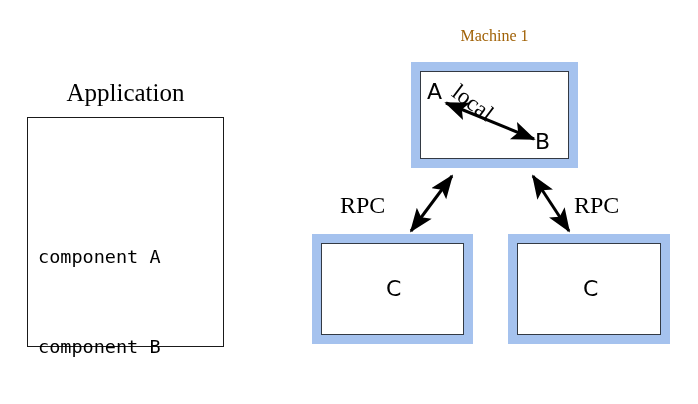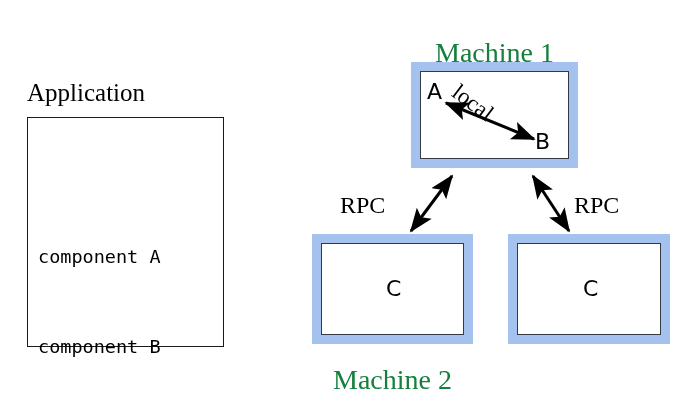--- a/index.html
+++ b/index.html
@@ -15,21 +15,21 @@
     overflow: hidden;
     font-family: "Liberation Serif", "DejaVu Serif", serif;
   }
 
   
   .app-title {
     position: absolute;
     left: 27px;
     top: 80px;
     width: 197px;
-    text-align: left;
+    text-align: center;
     font-family: "Liberation Serif", "DejaVu Serif", serif;
     font-size: 25px;
     color: #000000;
     line-height: 1;
     white-space: nowrap;
   }
   .app-box {
     position: absolute;
     left: 27px;
     top: 117px;
@@ -61,25 +61,24 @@
   .machine-inner {
     position: absolute;
     box-sizing: border-box;
     background: #ffffff;
     border: 1.5px solid #333a44;
   }
   .machine-caption {
     position: absolute;
     text-align: center;
     font-family: "Liberation Serif", "DejaVu Serif", serif;
-    font-size: 28px;
-    color: #15803d;
+    font-size: 16px;
+    color: #a16207;
     line-height: 1;
     white-space: nowrap;
-    margin-top: 11px;
   }
 
   
   #m1-outer { left: 411px; top: 62px;  width: 167px; height: 106px; }
   #m1-inner { left: 420px; top: 71px;  width: 149px; height: 88px; }
   #m1-caption { left: 411px; top: 28px; width: 167px; }
 
   
   #m2-outer { left: 312px; top: 234px; width: 161px; height: 110px; }
   #m2-inner { left: 321px; top: 243px; width: 143px; height: 92px; }
@@ -147,21 +146,20 @@
   <div class="machine-caption" id="m1-caption">Machine 1</div>
   <div class="machine-outer" id="m1-outer" style="background: rgb(165, 194, 238);"></div>
   <div class="machine-inner" id="m1-inner"></div>
   <div class="comp-letter" id="letter-a">A</div>
   <div class="comp-letter" id="letter-b">B</div>
   <div class="arrow-label" id="label-local">local</div>
 
   <div class="machine-outer" id="m2-outer" style="background: rgb(165, 194, 238);"></div>
   <div class="machine-inner" id="m2-inner"></div>
   <div class="comp-letter" id="letter-c2">C</div>
-  <div class="machine-caption" id="m2-caption">Machine 2</div>
 
   <div class="machine-outer" id="m3-outer" style="background: rgb(165, 194, 238);"></div>
   <div class="machine-inner" id="m3-inner"></div>
   <div class="comp-letter" id="letter-c3">C</div>
 
   <div class="arrow-label" id="label-rpc-left">RPC</div>
   <div class="arrow-label" id="label-rpc-right">RPC</div>
 
   <svg id="arrows" viewBox="0 0 698 404">
     <defs>

